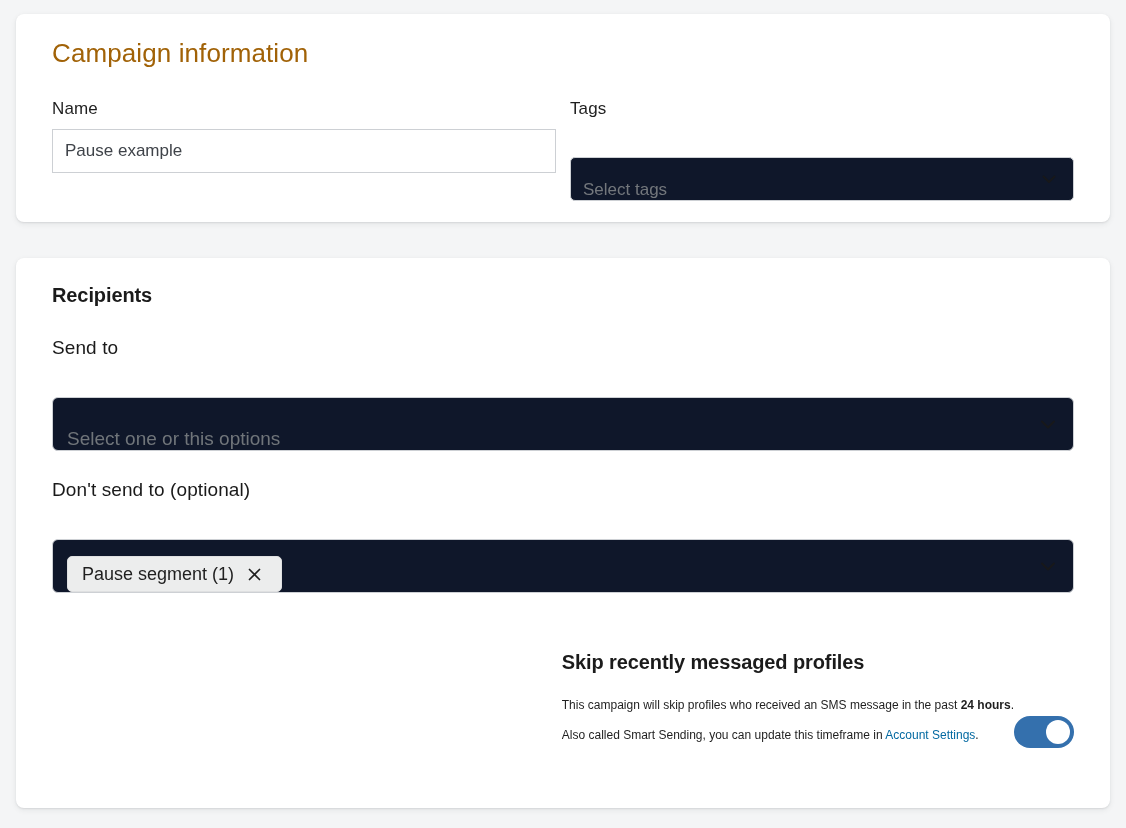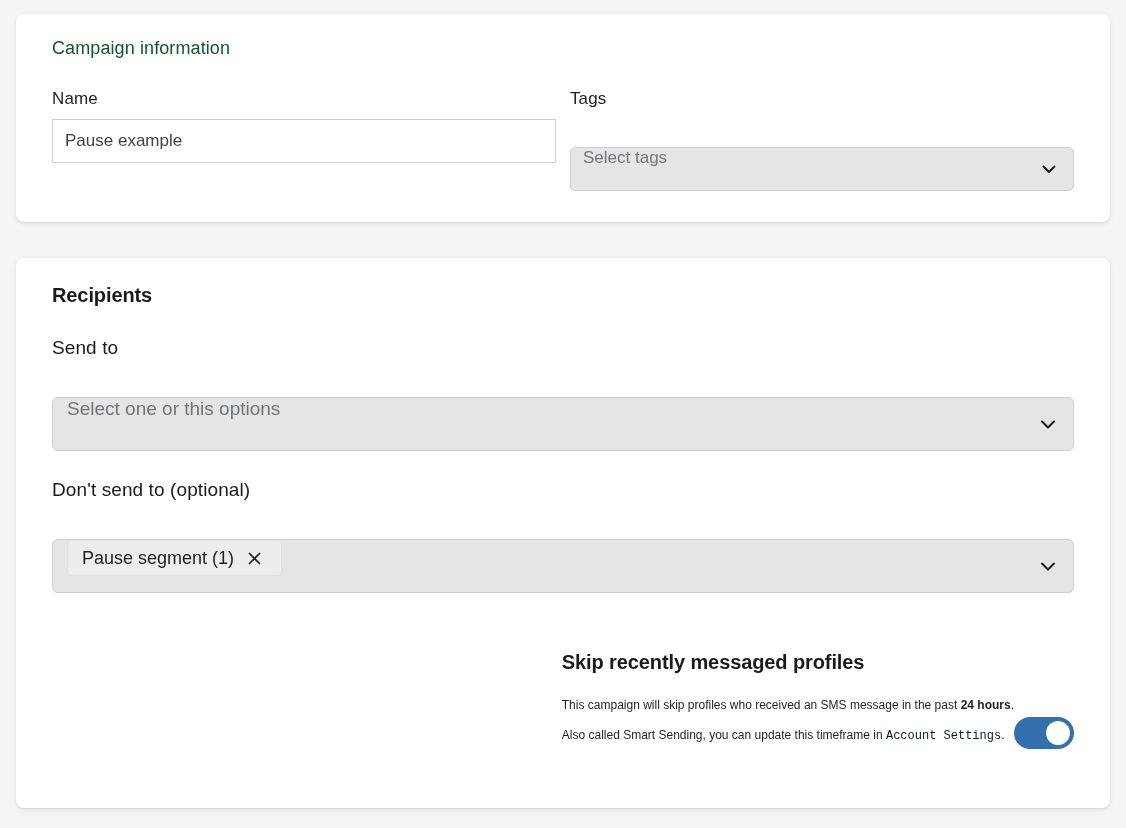--- a/index.html
+++ b/index.html
@@ -35,23 +35,23 @@
     height: 208px;
   }
   .card-recipients {
     margin-top: 36px;
     padding: 26px 36px 30px 36px;
     height: 550px;
   }
 
   
   .card-title {
-    font-size: 18px;
+    font-size: 26px;
     font-weight: 400;
-    color: #14532d;
+    color: #a16207;
     letter-spacing: 0.1px;
     margin: 0 0 30px 0;
   }
   .section-title {
     font-size: 20px;
     font-weight: 700;
     color: #1b1b1b;
     letter-spacing: -0.1px;
     margin: 0 0 30px 0;
   }
@@ -103,23 +103,23 @@
   }
   .text-input::placeholder { color: #73777c; }
 
   .select-box {
     box-sizing: border-box;
     position: relative;
     width: 100%;
     height: 44px;
     border: 1px solid #cdd0d4;
     border-radius: 5px;
-    background: #e5e5e5;
-    display: flex;
-    align-items: flex-start;
+    background: #0f172a;
+    display: flex;
+    align-items: flex-end;
     padding: 0 42px 0 12px;
     cursor: pointer;
     margin-top: 38px;
   }
   .select-box.tall {
     height: 54px;
     border-radius: 6px;
     padding: 0 46px 0 14px;
   }
   .select-placeholder {
@@ -176,23 +176,22 @@
     justify-content: flex-end;
   }
   .smart-text {
     font-size: 12px;
     line-height: 30px;
     color: #1f1f1f;
     max-width: 880px;
   }
   .smart-text b { font-weight: 700; }
   .smart-link {
-    color: #0f172a;
+    color: #0369a1;
     text-decoration: none;
-    font-family: Liberation Mono, monospace;
   }
 
   .toggle {
     flex: none;
     width: 60px;
     height: 32px;
     border-radius: 16px;
     background: #3470ad;
     position: relative;
     cursor: pointer;

